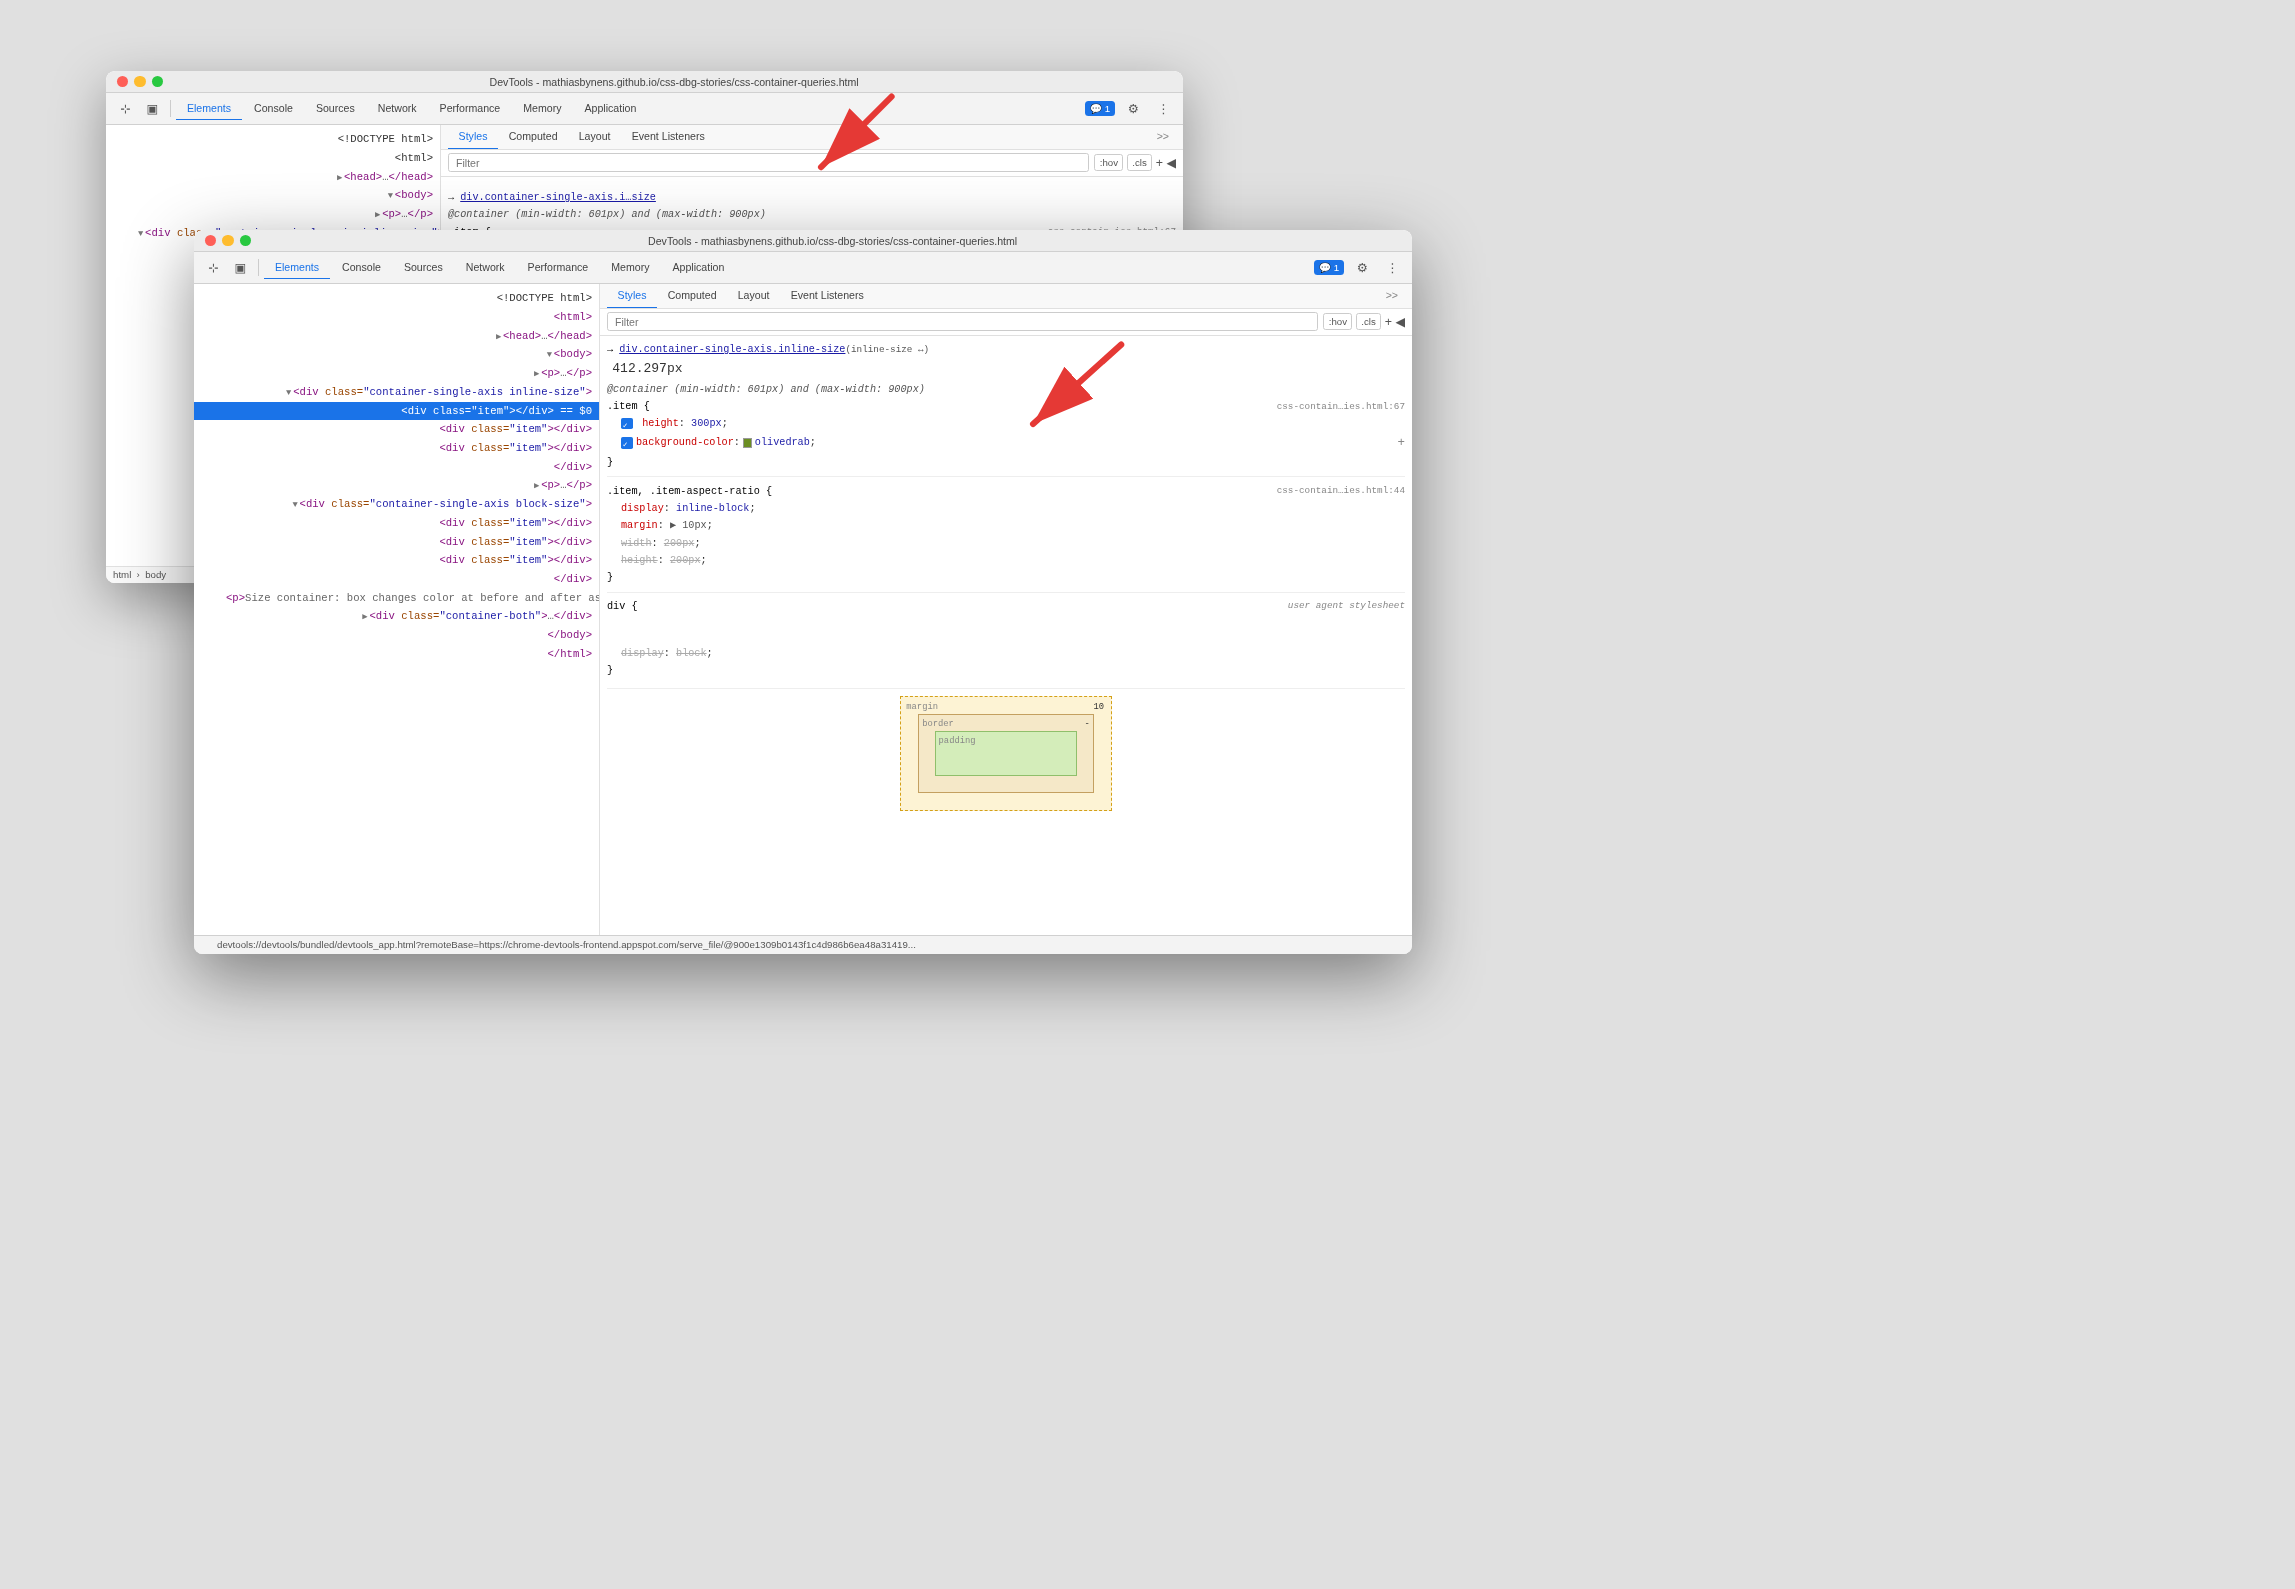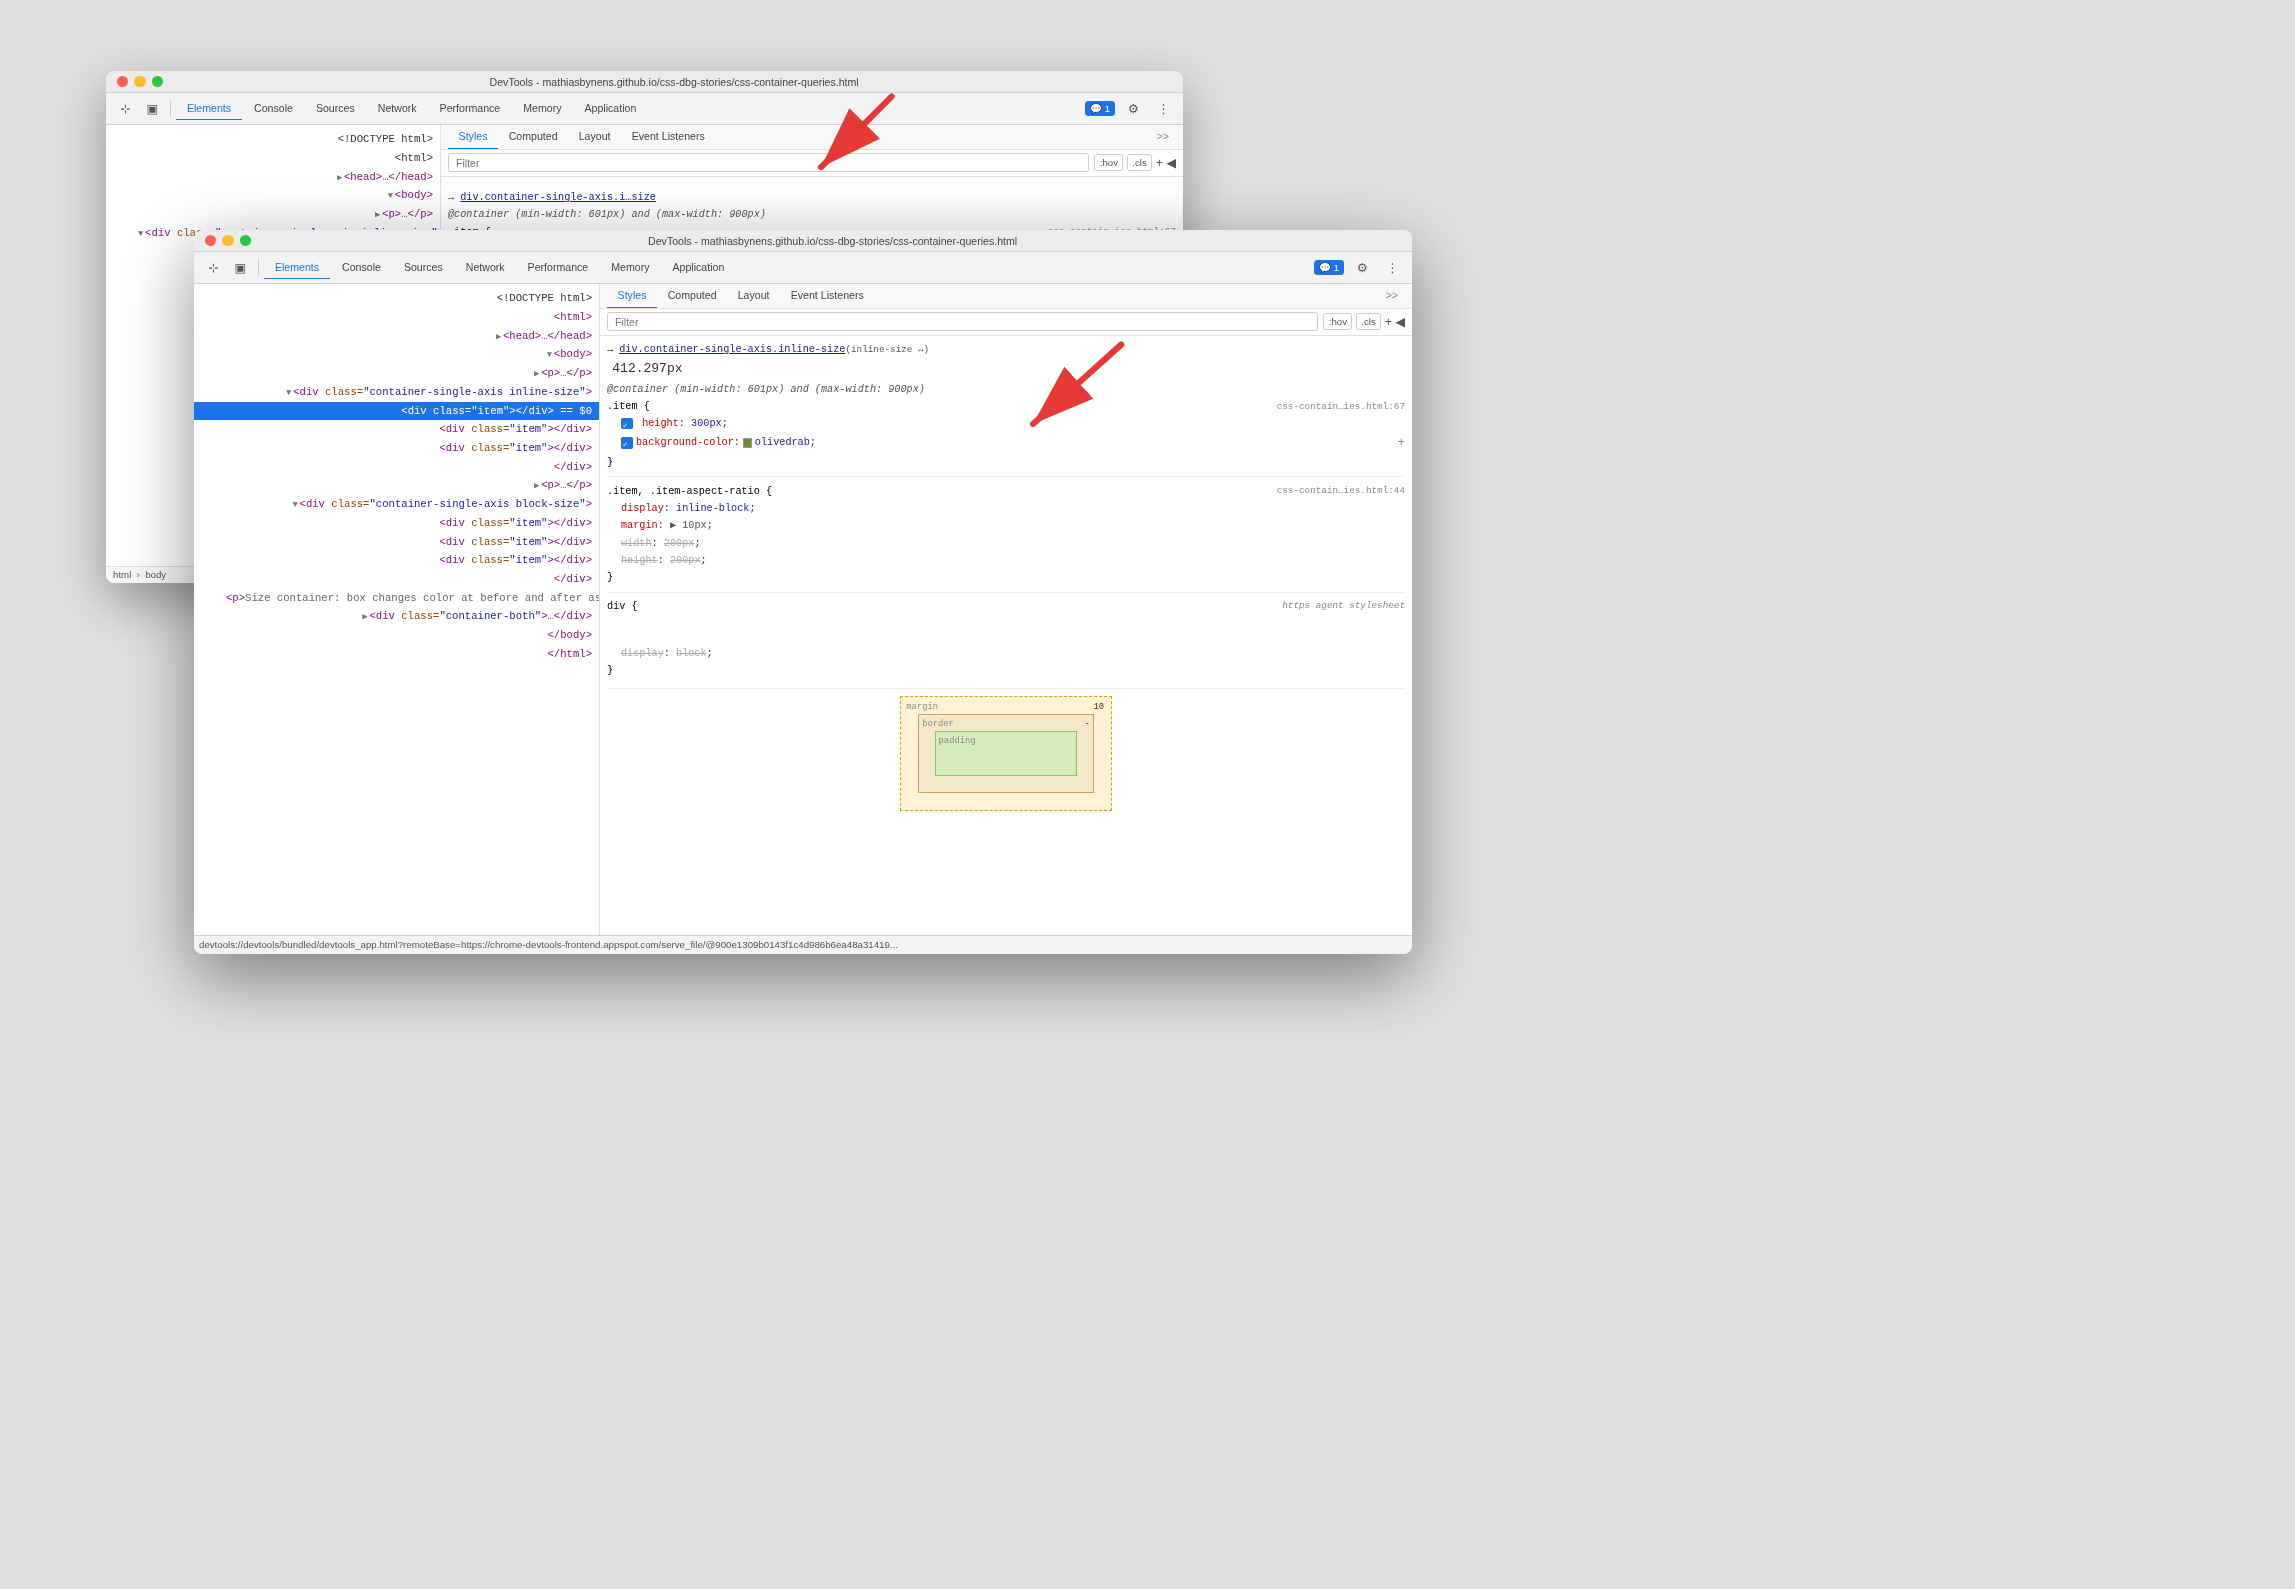--- a/index.html
+++ b/index.html
@@ -288,21 +288,21 @@
       font-size: 9.7px;
     }
 
     
     .devtools-bottombar {
       height: 19.4px;
       background: #f3f3f3;
       border-top: 0.9px solid #d0d0d0;
       display: flex;
       align-items: center;
-      padding: 0 5px;
+      padding: 0 23px;
       font-size: 9.7px;
       color: #555;
       flex-shrink: 0;
     }
 
     
     .red-arrow {
       position: absolute;
       pointer-events: none;
       z-index: 100;
@@ -534,21 +534,21 @@
           </div>
           <div class="prop-line" style="font-size:10.2px;">
             <span class="prop-name strikethrough">height</span>: <span class="prop-value strikethrough">200px</span>;
           </div>
           <div style="font-size:10.2px;">}</div>
         </div>
 
         <div style="margin-bottom:5.3px;font-family:'Courier New',monospace;border-top:0.9px solid #eee;padding-top:5.3px;">
           <div style="display:flex;justify-content:space-between;font-size:10.2px;">
             <span>div {</span>
-            <span style="color:#888;font-size:9.3px;font-style:italic;">https agent stylesheet</span>
+            <span style="color:#888;font-size:9.3px;font-style:italic;">user agent stylesheet</span>
           </div>
           <div class="prop-line" style="font-size:10.2px;margin-top:29px;">
             <span class="prop-name strikethrough">display</span>: <span class="prop-value strikethrough">block</span>;
           </div>
           <div style="font-size:10.2px;">}</div>
         </div>
 
         <div style="margin-top:8.8px;border-top:0.9px solid #eee;padding-top:7px;">
           <div class="box-model-diagram">
 

